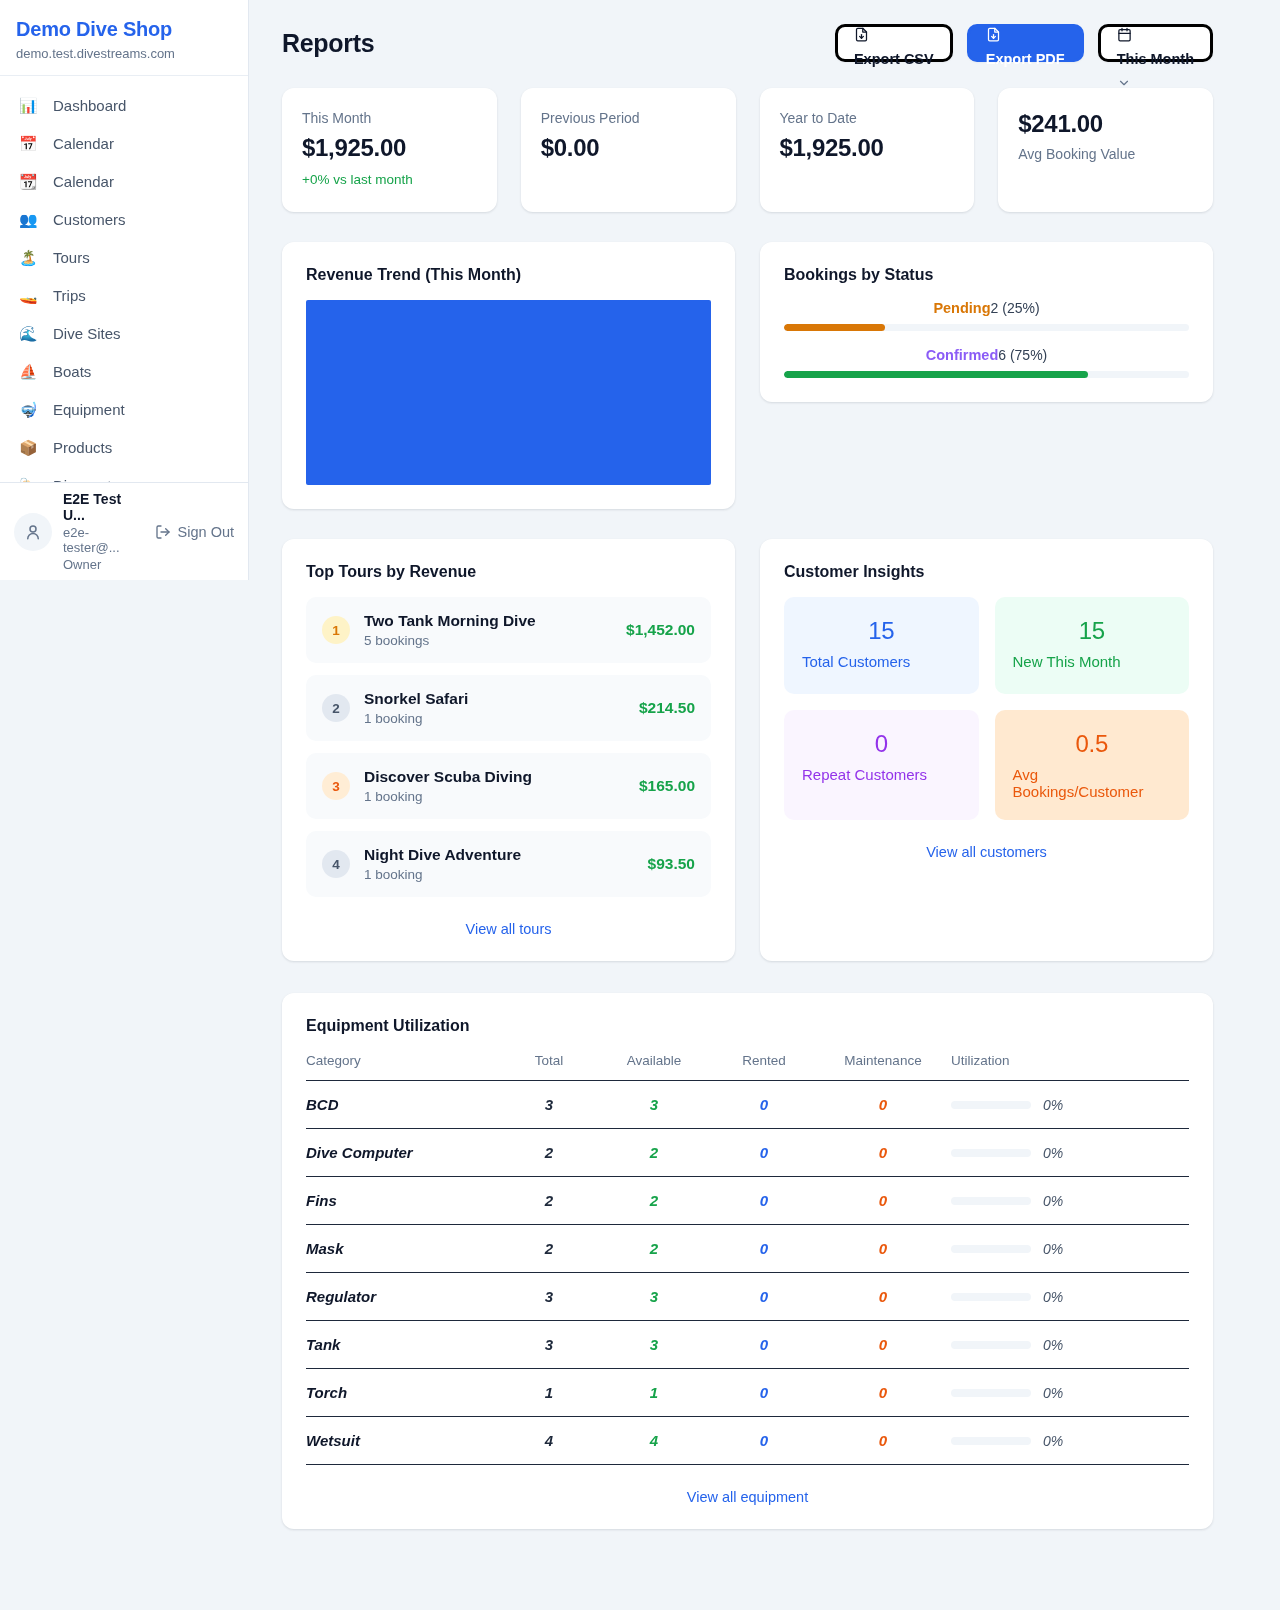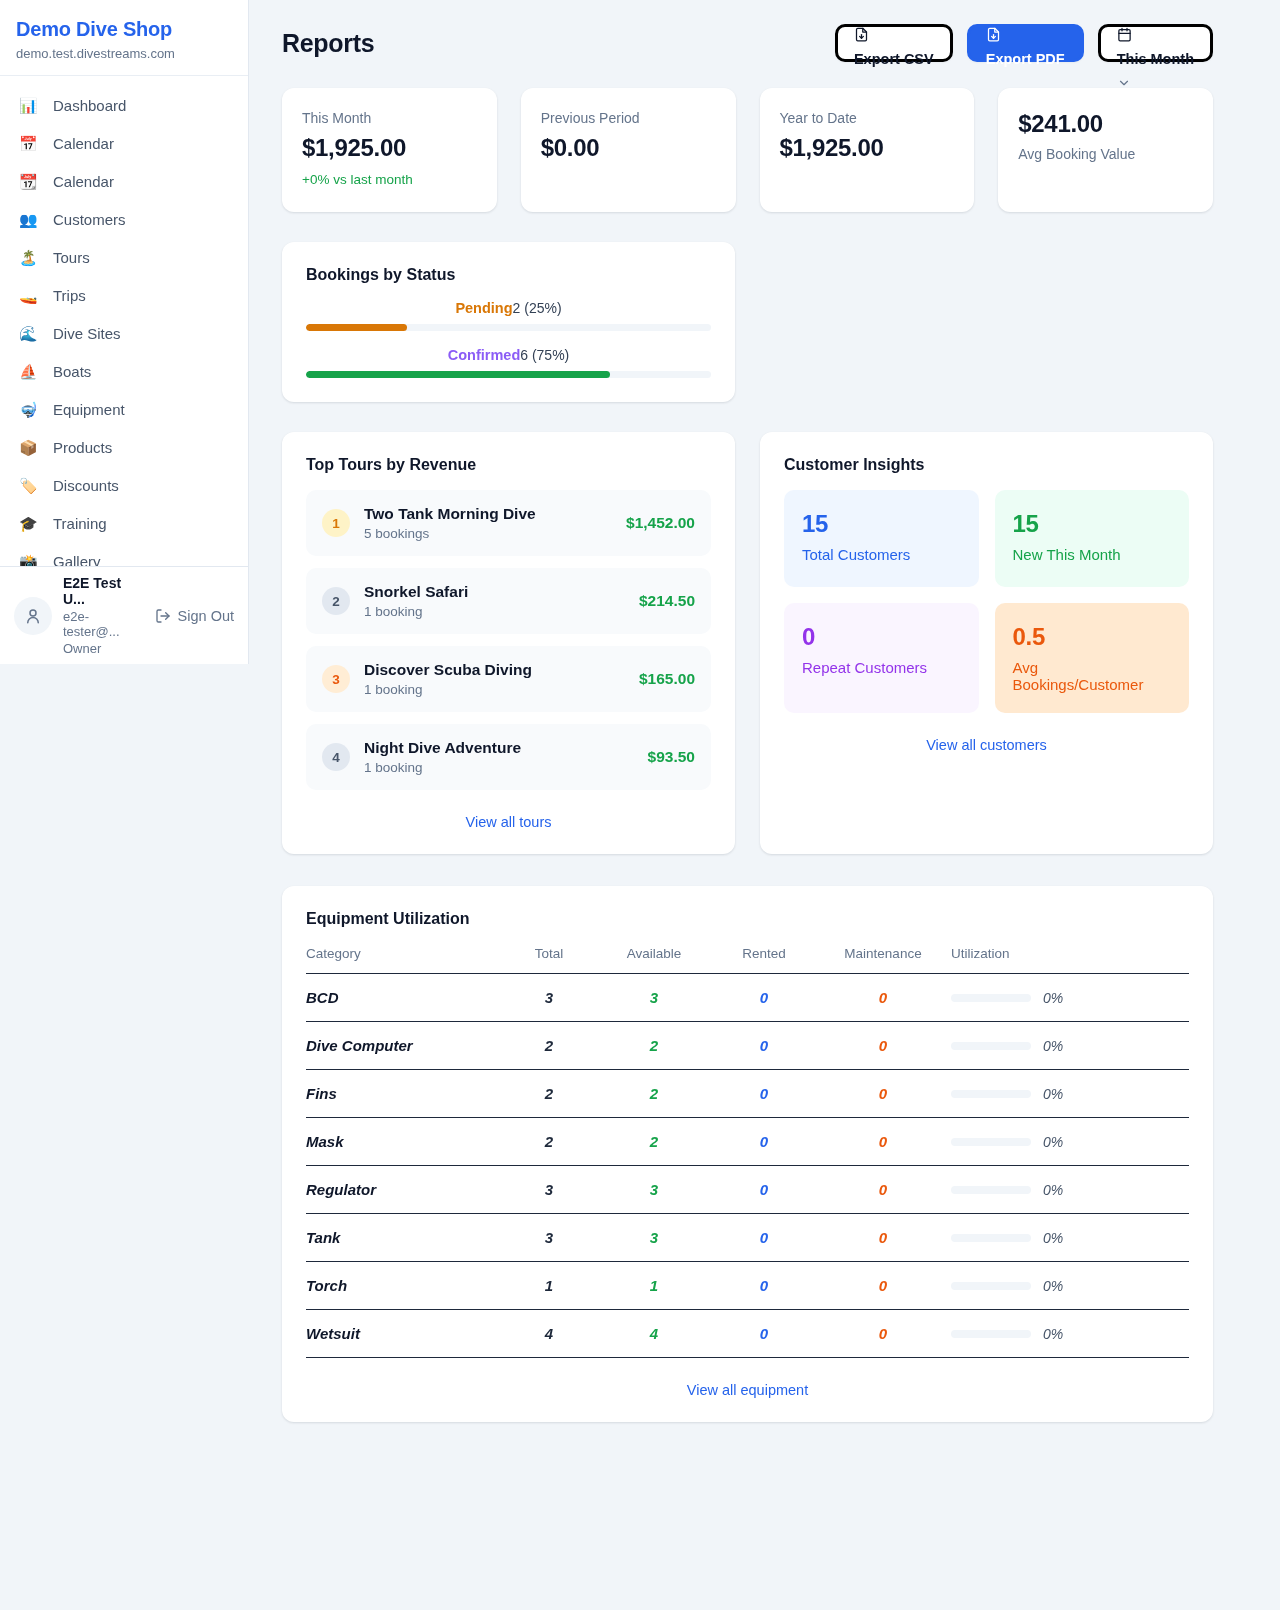--- a/index.html
+++ b/index.html
@@ -8,21 +8,21 @@
     font-family: "Liberation Sans", "DejaVu Sans", sans-serif;
     background: #f1f5f9;
     color: #0f172a;
     min-height: 1610px;
     position: relative;
   }
 
   
   .sidebar {
     position: absolute; top: 0; left: 0;
-    width: 249px; height: 664px;
+    width: 249px; height: 580px;
     background: #fff;
     border-right: 1px solid #e2e8f0;
     display: flex; flex-direction: column;
   }
   .brand { padding: 18px 16px 14px; border-bottom: 1px solid #e9eef4; }
   .brand-name { color: #2563eb; font-size: 20px; font-weight: 800; letter-spacing: -0.2px; }
   .brand-domain { color: #64748b; font-size: 13px; margin-top: 5px; }
   .nav { padding: 10px 8px 0; flex: 1; overflow: hidden; }
   .nav-item {
     display: flex; align-items: center; gap: 13px;
@@ -117,21 +117,21 @@
   .tour-amount { font-size: 15.5px; font-weight: 700; color: #16a34a; white-space: nowrap; }
   .view-link {
     display: block; margin: 24px auto 0; background: none; border: none;
     color: #2563eb; font-size: 14.5px; font-weight: 500; font-family: inherit; cursor: pointer;
     text-align: center;
   }
 
   
   .tiles { margin-top: 16px; display: grid; grid-template-columns: 1fr 1fr; gap: 16px; }
   .tile { border-radius: 10px; padding: 20px 18px; min-height: 97px; }
-  .tile-value { font-size: 24px; font-weight: 700; letter-spacing: -0.3px; }
+  .tile-value { font-size: 24px; font-weight: 400; letter-spacing: -0.3px; text-align: center; }
   .tile-label { font-size: 15px; font-weight: 500; margin-top: 8px; }
   .theme-blue   { background: #eff6ff; } .theme-blue .tile-value, .theme-blue .tile-label { color: #2563eb; }
   .theme-green  { background: #ecfdf5; } .theme-green .tile-value, .theme-green .tile-label { color: #16a34a; }
   .theme-purple { background: #faf5ff; } .theme-purple .tile-value { color: #9333ea; } .theme-purple .tile-label { color: #9333ea; }
   .theme-orange { background: #ffe9d0; } .theme-orange .tile-value, .theme-orange .tile-label { color: #ea580c; }
 
   
   .equipment-card { margin-top: 32px; }
   .eq-grid-row {
     display: grid; grid-template-columns: 1fr 92px 118px 102px 136px 238px;
@@ -315,20 +315,24 @@
 
       <div class="stat-card card vf-true">
         <div class="stat-label">Avg Booking Value</div>
         <div class="stat-value">$241.00</div>
 
       </div>
 
   </section>
 
   <section class="grid-2 top-align">
+    <div class="card">
+      <div class="card-title">Revenue Trend (This Month)</div>
+      <div class="chart-block"></div>
+    </div>
 
     <div class="card">
       <div class="card-title">Bookings by Status</div>
 
         <div class="status-row">
           <div class="status-top">
             <span class="status-label" style="color: rgb(217, 119, 6);">Pending</span>
             <span class="status-value">2 (25%)</span>
           </div>
           <div class="status-track">

